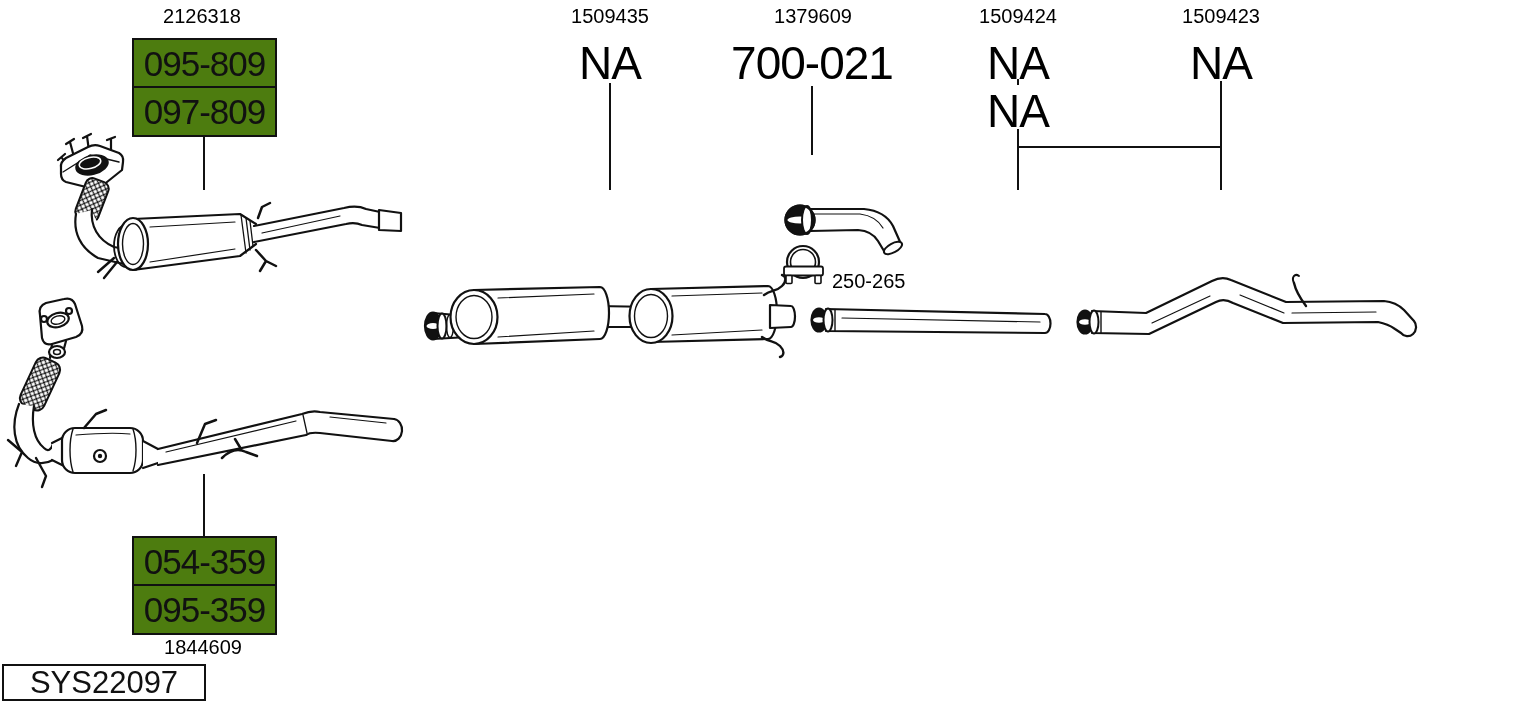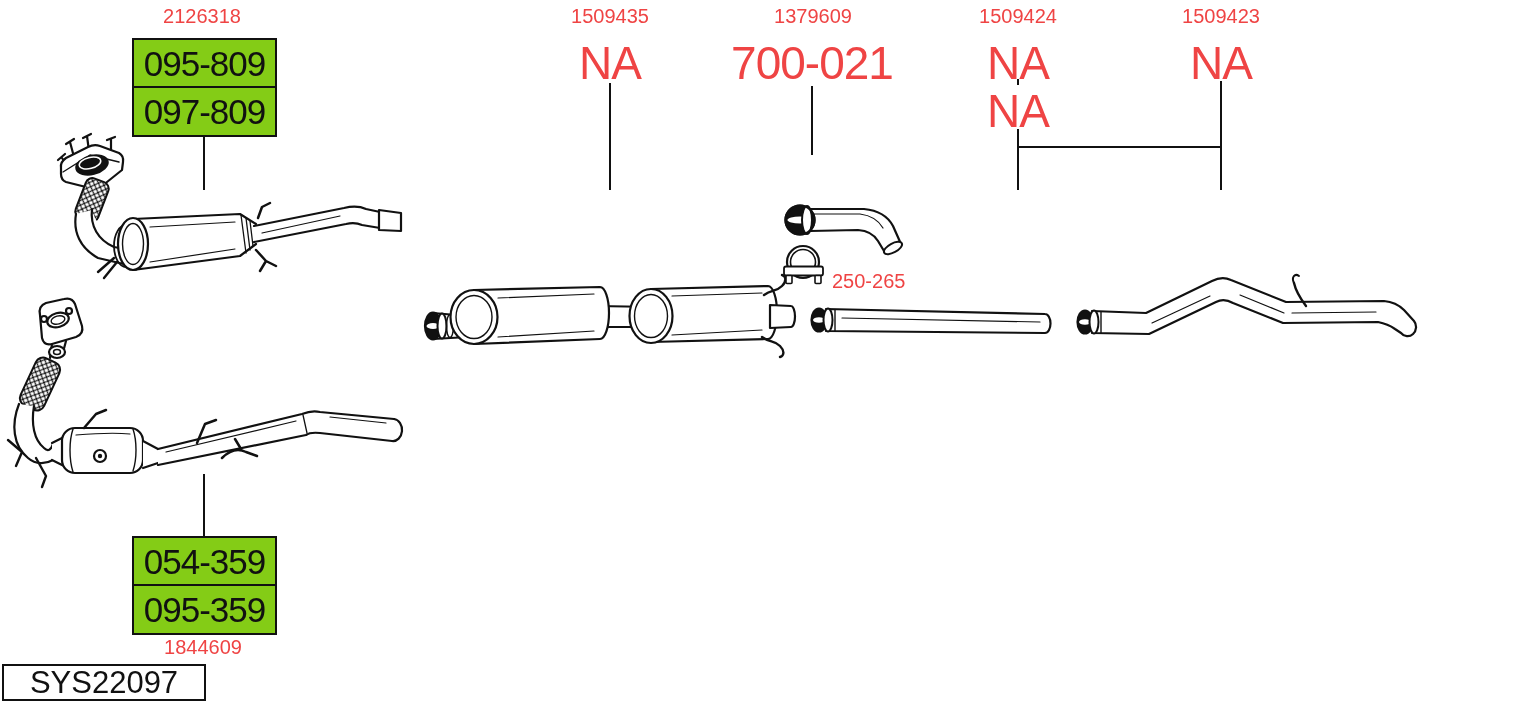--- a/index.html
+++ b/index.html
@@ -1,23 +1,23 @@
 <!DOCTYPE html>
 <html><head>
 <meta charset="utf-8">
 <style>
   html,body{margin:0;padding:0;background:#fff;}
   .stage{position:relative;width:1530px;height:711px;background:#ffffff;overflow:hidden;
          font-family:"Liberation Sans", sans-serif;color:#111;}
   svg.art{position:absolute;left:0;top:0;}
-  .lbl{position:absolute;color:#ef4444;white-space:nowrap;line-height:1.1;}
+  .lbl{position:absolute;color:#000000;white-space:nowrap;line-height:1.1;}
   .ref{font-size:20px;transform:translateX(-50%);}
   .big{font-size:46px;transform:translateX(-50%);letter-spacing:-1px;}
   .small{font-size:20px;margin-top:12px;}
-  .code-box{position:absolute;width:145px;height:51px;border:2px solid #111;background:#84cc16;
+  .code-box{position:absolute;width:145px;height:51px;border:2px solid #111;background:#4d7c0f;
             display:flex;align-items:center;justify-content:center;font-size:35px;
             letter-spacing:-1px;box-sizing:border-box;}
   .sys-box{position:absolute;width:204px;height:37px;border:2px solid #111;background:#fff;
            display:flex;align-items:center;justify-content:center;font-size:31px;
            box-sizing:border-box;}
 </style>
 </head>
 <body>
 
 <div class="stage">

